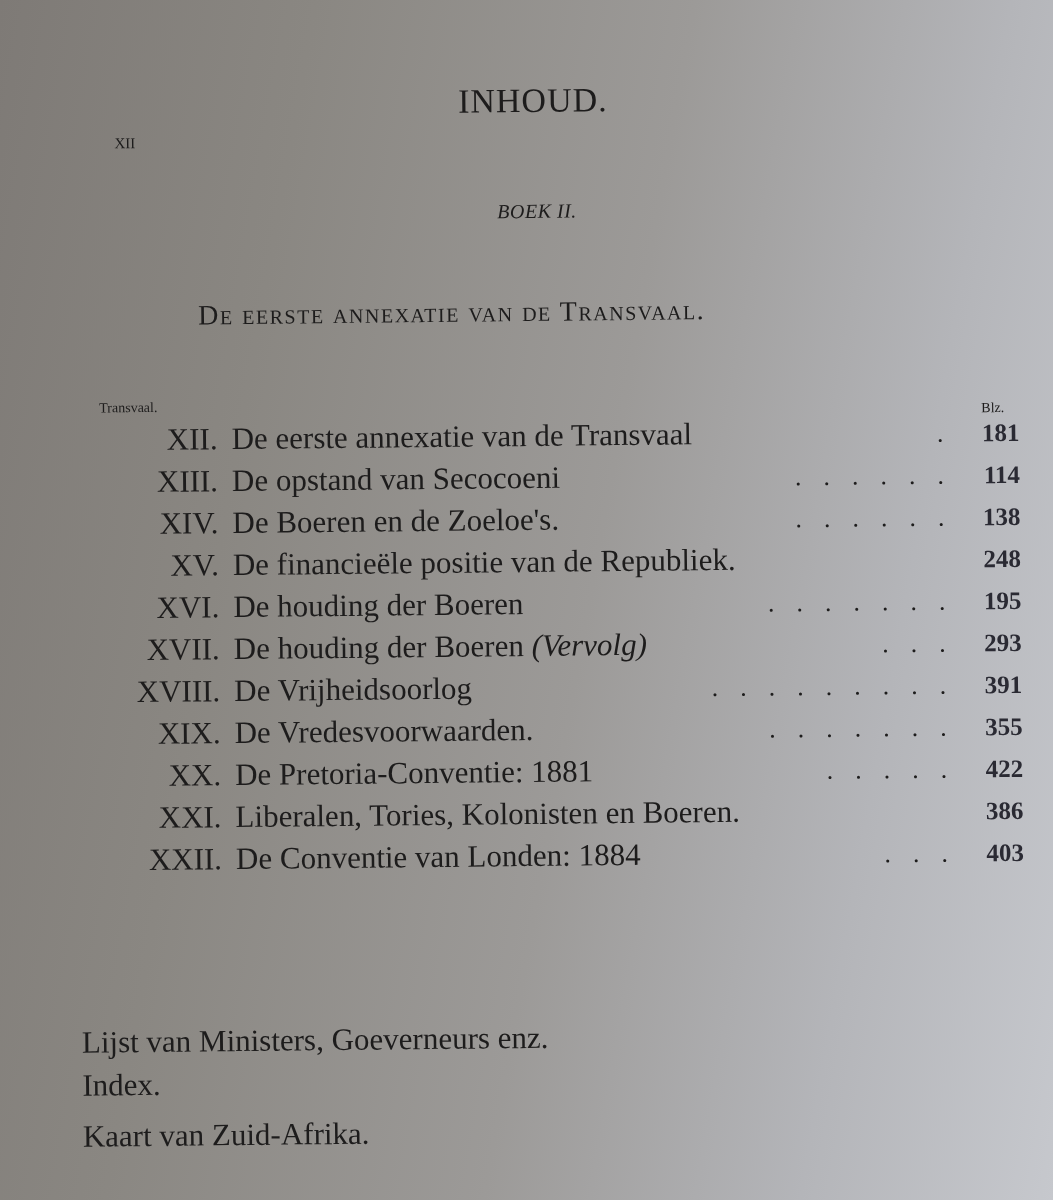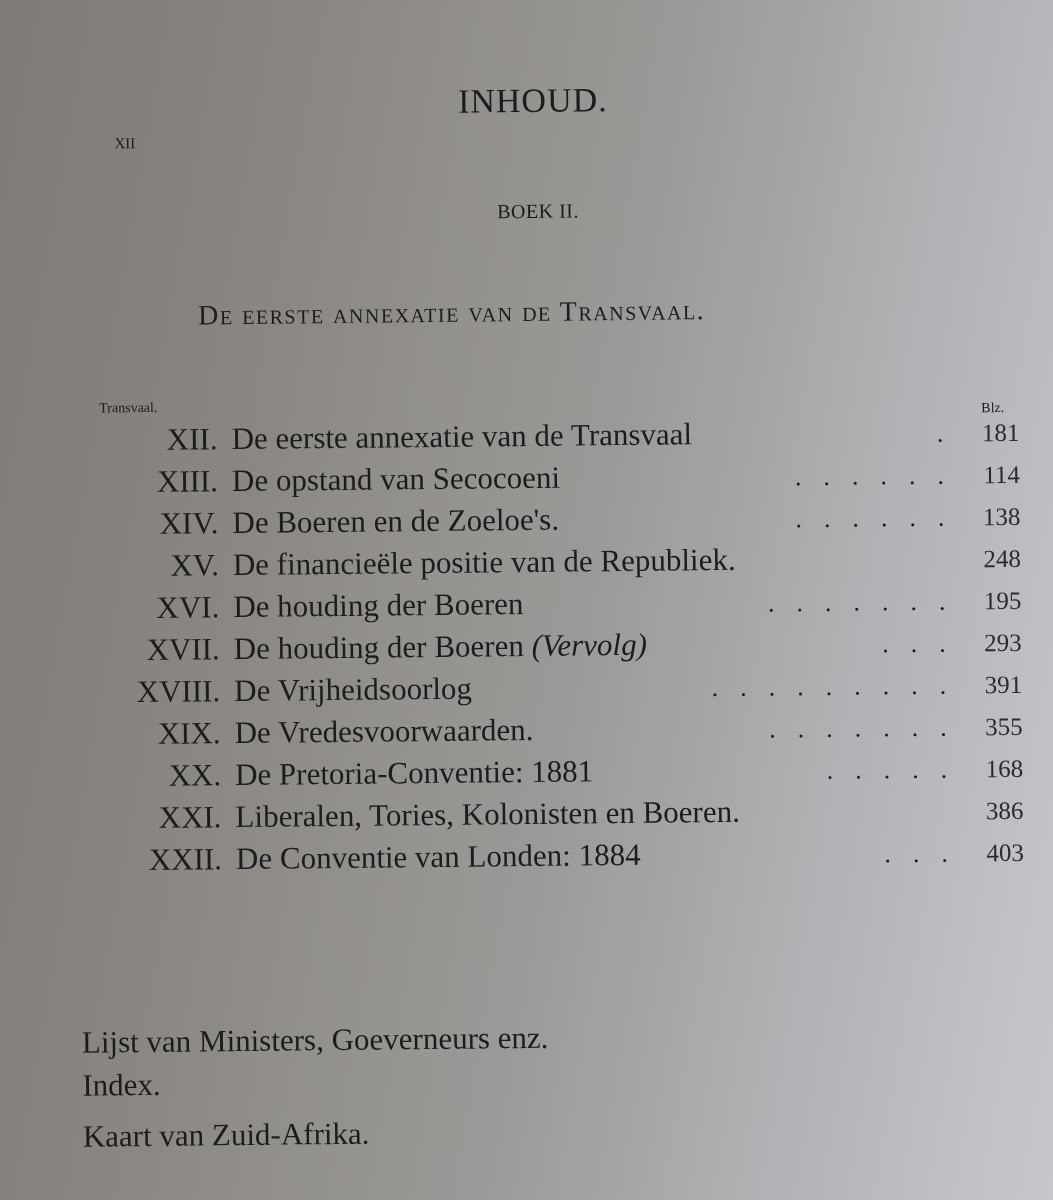--- a/index.html
+++ b/index.html
@@ -31,20 +31,21 @@
     .page-number {
       position: absolute;
       left: 118px; top: 131px;
       font-size: 15px;
     }
     .book {
       position: absolute;
       left: 500px; top: 200px;
       font-size: 20px;
       letter-spacing: 0.5px;
+      font-style: italic;
     }
     .subtitle {
       position: absolute;
       left: 200px; top: 296px;
       font-size: 28px;
       font-variant: small-caps;
       letter-spacing: 1.5px;
     }
     .col-head {
       position: absolute;
@@ -85,20 +86,21 @@
       text-align: right;
       font-size: 26px;
       padding-left: 8px;
     }
     .toc-page {
       flex: none;
       width: 54px;
       text-align: right;
       font-size: 25px;
       color: #2a2a33;
+      font-weight: bold;
     }
     .appendix {
       position: absolute;
       left: 76px; top: 1016px;
       font-size: 31px;
       line-height: 43px;
     }
     .appendix div:nth-child(3) { margin-top: 8px; }
   </style>
 </head>
@@ -159,21 +161,21 @@
     <div class="toc-row">
       <span class="toc-num">XIX.</span>
       <span class="toc-title">De Vredesvoorwaarden.</span>
       <span class="toc-dots">.......</span>
       <span class="toc-page">355</span>
     </div>
     <div class="toc-row">
       <span class="toc-num">XX.</span>
       <span class="toc-title">De Pretoria-Conventie: 1881</span>
       <span class="toc-dots">.....</span>
-      <span class="toc-page">168</span>
+      <span class="toc-page">422</span>
     </div>
     <div class="toc-row">
       <span class="toc-num">XXI.</span>
       <span class="toc-title">Liberalen, Tories, Kolonisten en Boeren.</span>
       <span class="toc-dots"></span>
       <span class="toc-page">386</span>
     </div>
     <div class="toc-row">
       <span class="toc-num">XXII.</span>
       <span class="toc-title">De Conventie van Londen: 1884</span>

